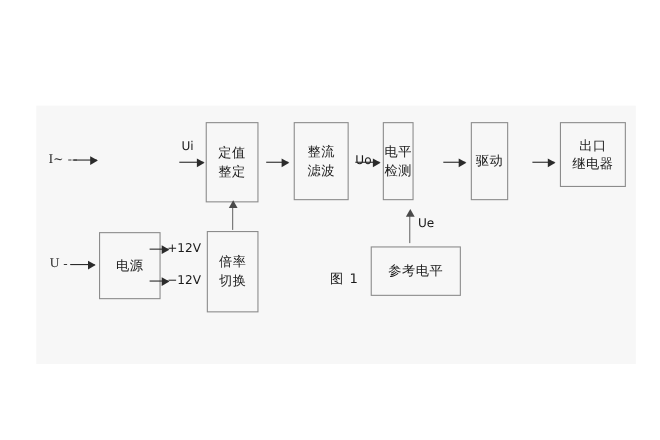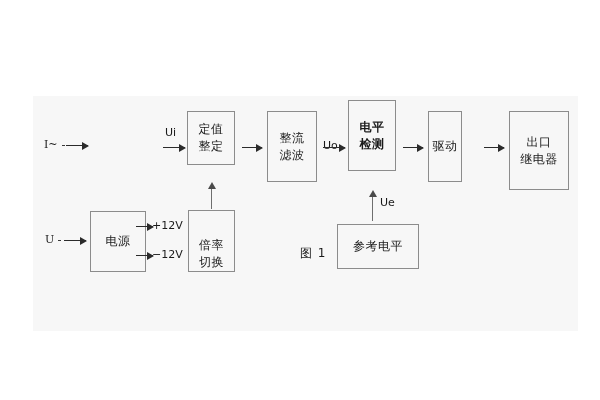--- a/index.html
+++ b/index.html
@@ -107,68 +107,68 @@
   <div id="panel"></div>
 
   <div class="lbl serif" style="left:44px; top:138px;">I~</div>
   <div class="dashlead" style="left:62px; top:145px; width:8px;"></div>
   <div class="harrow" style="left:66px; top:145px; width:22px;"></div>
 
 
   <div class="lbl" style="left:165px; top:126px;">Ui</div>
   <div class="harrow" style="left:163px; top:147px; width:22px;"></div>
 
-  <div class="box" style="left:187px; top:111px; width:48px; height:54px;">
+  <div class="box" style="left:187px; top:111px; width:48px; height:73px;">
     <span class="ln">定值</span>
     <span class="ln">整定</span>
   </div>
 
   <div class="harrow" style="left:242px; top:147px; width:20px;"></div>
 
   <div class="box" style="left:267px; top:111px; width:50px; height:71px;">
     <span class="ln">整流</span>
     <span class="ln">滤波</span>
   </div>
 
   <div class="lbl" style="left:323px; top:139px;">Uo</div>
   <div class="harrow" style="left:323px; top:147px; width:22px;"></div>
 
-  <div class="box" style="left:348px; top:100px; width:48px; height:71px;font-weight:bold;">
+  <div class="box" style="left:348px; top:111px; width:28px; height:71px;">
     <span class="ln">电平</span>
     <span class="ln">检测</span>
   </div>
 
   <div class="harrow" style="left:403px; top:147px; width:20px;"></div>
 
   <div class="box" style="left:428px; top:111px; width:34px; height:71px;">
     <span class="ln">驱动</span>
   </div>
 
   <div class="harrow" style="left:484px; top:147px; width:20px;"></div>
 
-  <div class="box" style="left:509px; top:111px; width:60px; height:79px;">
+  <div class="box" style="left:509px; top:111px; width:60px; height:59px;">
     <span class="ln">出口</span>
     <span class="ln">继电器</span>
   </div>
 
   <div class="lbl serif" style="left:45px; top:233px;">U</div>
   <div class="dashlead" style="left:58px; top:240px; width:9px;"></div>
   <div class="harrow" style="left:64px; top:240px; width:22px;"></div>
 
   <div class="box" style="left:90px; top:211px; width:56px; height:61px;">
     <span class="ln">电源</span>
   </div>
 
   <div class="harrow" style="left:136px; top:226px; width:17px;"></div>
   <div class="lbl" style="left:152px; top:219px;">+12V</div>
 
   <div class="harrow" style="left:136px; top:255px; width:17px;"></div>
   <div class="lbl" style="left:152px; top:248px;text-align:center;">−12V</div>
 
-  <div class="box" style="left:188px; top:210px; width:47px; height:62px;justify-content:flex-end;">
+  <div class="box" style="left:188px; top:210px; width:47px; height:74px;">
     <span class="ln">倍率</span>
     <span class="ln">切换</span>
   </div>
 
   <div class="varrow" style="left:211px; top:188px; height:21px;"></div>
 
   <div class="box" style="left:337px; top:224px; width:82px; height:45px;">
     <span class="ln">参考电平</span>
   </div>
 

